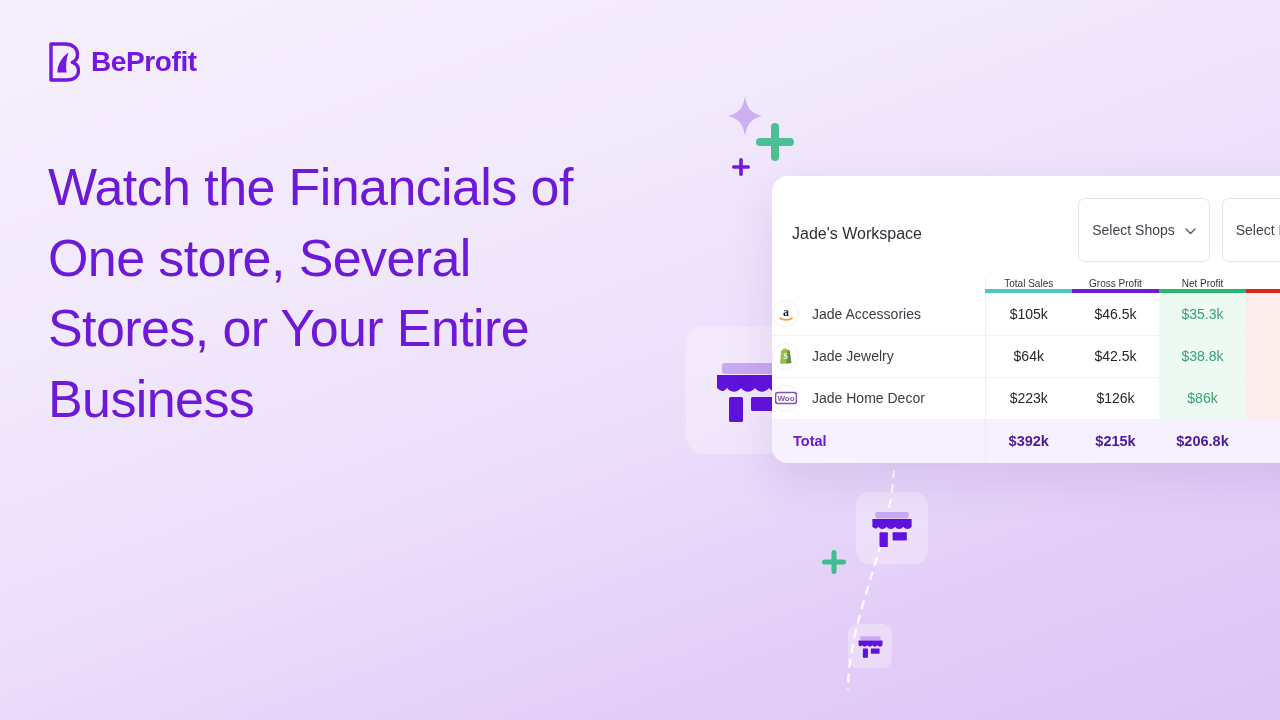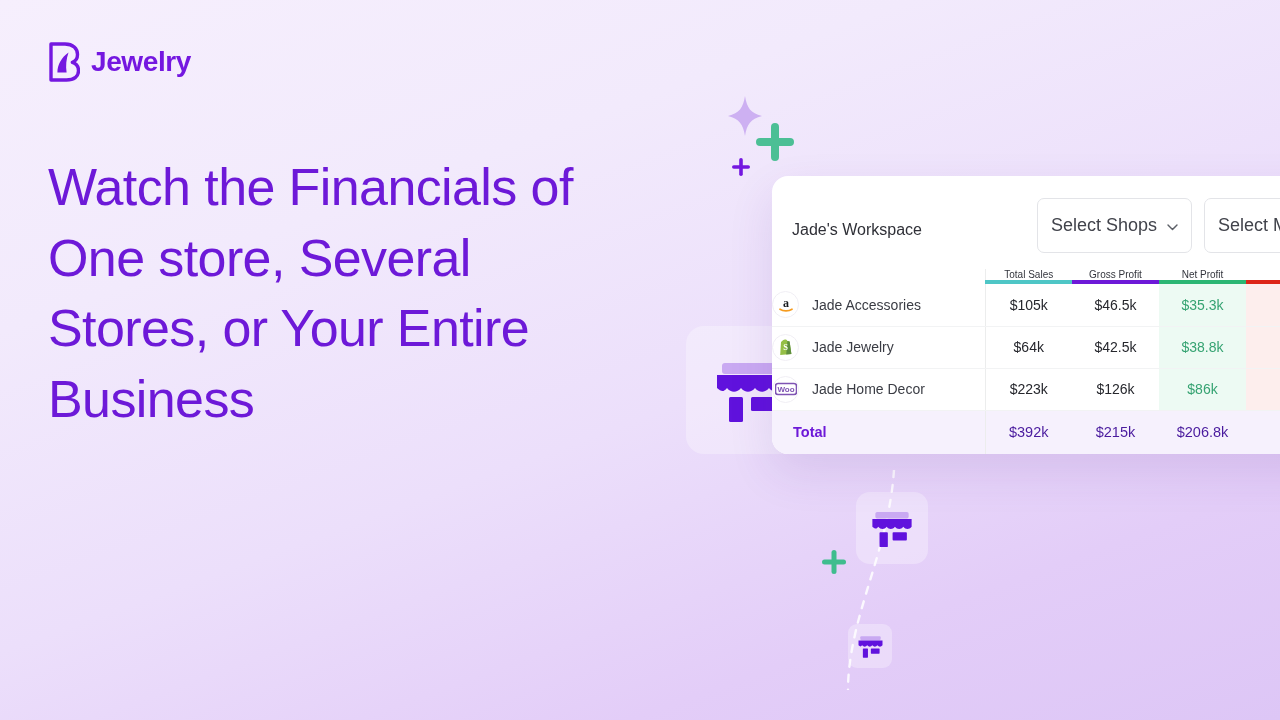--- a/index.html
+++ b/index.html
@@ -95,22 +95,22 @@
     margin-top: 8px;
   }
   .head-controls { display: flex; gap: 12px; }
   .select-btn {
     display: flex;
     align-items: center;
     gap: 10px;
     border: 1px solid #e3e4e8;
     border-radius: 7px;
     background: #fff;
-    padding: 16px 13px;
-    font-size: 18px;
+    padding: 23px 13px;
+    font-size: 14px;
     color: #41434b;
     white-space: nowrap;
   }
   .chev { flex: none; }
 
   
   table.fin {
     width: 100%;
     border-collapse: collapse;
     table-layout: fixed;
@@ -160,34 +160,34 @@
   td.tint-green { background: #edfaf3; text-align: center; }
   td.tint-red { background: #fdeeed; }
 
   tr.row-sep td { border-bottom: 1px solid #f2f3f4; }
 
   tr.total-row td { background: #f6f1fd; height: 44px; }
   tr.total-row td.store-c {
     font-size: 14.5px; font-weight: bold; color: #6d19d8;
     padding-left: 21px; border-right: 1px solid #eceded;
   }
-  tr.total-row td.num-c { font-weight: normal; color: #4a1b9e; font-size: 14.5px; }
+  tr.total-row td.num-c { font-weight: bold; color: #4a1b9e; font-size: 14.5px; }
   tr.total-row td.num-c.neg { color: #e0352b; }
 </style>
 </head>
 <body>
 
 <div class="logo">
   <span class="logo-mark-wrap">
     <svg class="logo-mark" viewBox="0 0 32 40" aria-hidden="true">
       <path d="M3 2 H17 C25 2 29.5 6.5 29.5 12.5 C29.5 16.5 27.3 19.3 24.4 20.4 C27.8 21.4 30.5 24.4 30.5 28.8 C30.5 34.6 26 38 18.5 38 H3 Z" fill="none" stroke="#7417e0" stroke-width="3.4" stroke-linejoin="round"></path>
       <path d="M9.4 30.5 C9.4 22.5 13.5 15.5 20.5 10.5 C18.2 17.0 17.6 23.8 18.6 30.5 Z" fill="#7417e0"></path>
     </svg>
   </span>
-  <span class="logo-text">Jewelry</span>
+  <span class="logo-text">BeProfit</span>
 </div>
 
 <h1 class="headline">Watch the Financials of One store, Several Stores, or Your Entire Business</h1>
 
 <div class="decor">
 
   <span class="sparkle">
     <svg width="34" height="40" viewBox="0 0 34 40" aria-hidden="true">
       <path d="M17 0 C19 12 22.5 17 34 20 C22.5 23 19 28 17 40 C15 28 11.5 23 0 20 C11.5 17 15 12 17 0 Z" fill="#cdb0f2"></path>
     </svg>

